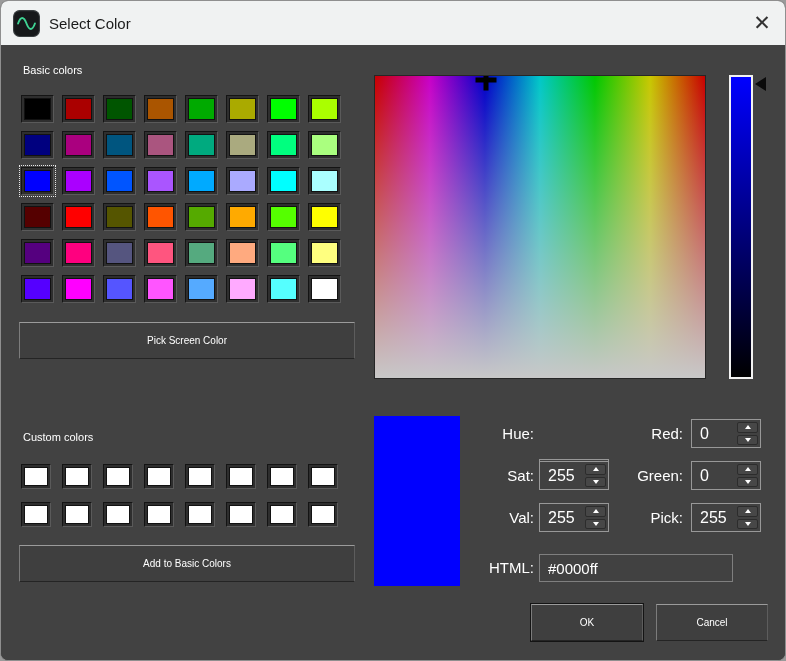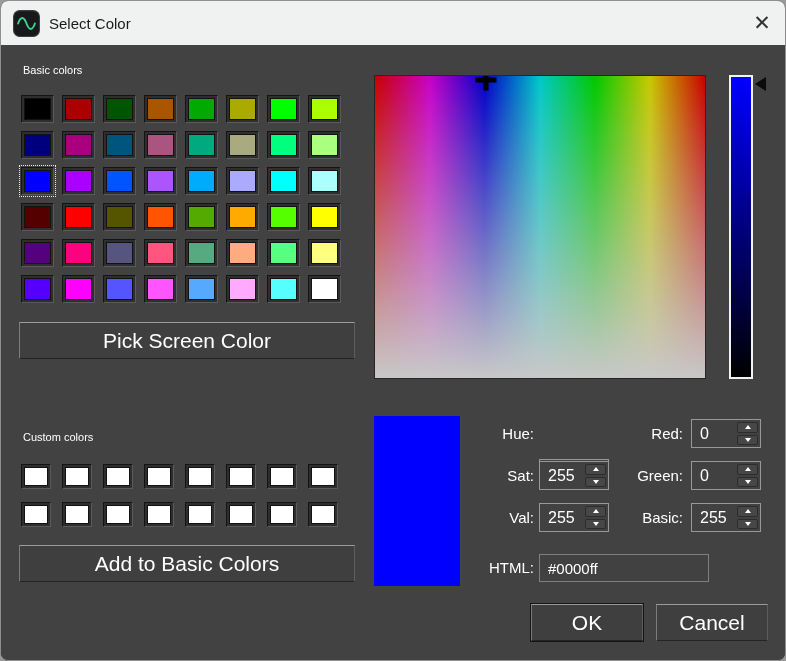--- a/index.html
+++ b/index.html
@@ -17,21 +17,21 @@
   .lbl{position:absolute;color:#ffffff;font-size:11px;}
   
   .grid{position:absolute;display:grid;}
   .basic-grid{left:20px;top:50px;grid-template-columns:repeat(8,33px);grid-auto-rows:28px;gap:8px;}
   .custom-grid{left:20px;top:419px;grid-template-columns:repeat(8,30px);grid-auto-rows:25px;column-gap:11px;row-gap:13px;}
   .well{box-sizing:border-box;border:1px solid;border-color:#141414 #5a5a5a #5a5a5a #141414;
     background:#2e2e2e;padding:2px;display:flex;}
   .well.selected{outline:1px dotted #e8e8e8;outline-offset:1px;}
   .well-inner{flex:1;border:1px solid #121212;}
   
-  .btn{position:absolute;box-sizing:border-box;background:#3f3f3f;color:#fff;font-size:21px;
+  .btn{position:absolute;box-sizing:border-box;background:#3f3f3f;color:#fff;font-size:10px;
     display:flex;align-items:center;justify-content:center;border:1px solid;
     border-color:#9b9b9b #5d5d5d #242424 #7c7c7c;cursor:default;}
   .btn.default{box-shadow:0 0 0 1px #141414;}
   
   .hs-picker{position:absolute;left:373px;top:30px;width:332px;height:304px;
     box-sizing:border-box;border:1px solid #262626;overflow:hidden;}
   .crosshair{position:absolute;width:21px;height:21px;transform:translate(-50%,-50%);}
   .crosshair .h{position:absolute;left:0;top:8px;width:21px;height:5px;background:#000;}
   .crosshair .v{position:absolute;left:8px;top:0;width:5px;height:21px;background:#000;}
   
@@ -52,21 +52,21 @@
   .spin-btn{flex:1;background:#474747;border:1px solid #2c2c2c;border-radius:2px;
     display:flex;align-items:center;justify-content:center;}
   .tri-up{width:0;height:0;border-left:3px solid transparent;border-right:3px solid transparent;
     border-bottom:4px solid #fff;}
   .tri-down{width:0;height:0;border-left:3px solid transparent;border-right:3px solid transparent;
     border-top:4px solid #fff;}
   .spin-label{position:absolute;width:103px;height:29px;line-height:29px;text-align:right;
     color:#fff;font-size:15px;}
   .rgb-label{width:92px;}
   
-  .html-input{position:absolute;left:538px;top:509px;width:170px;height:28px;box-sizing:border-box;
+  .html-input{position:absolute;left:538px;top:509px;width:194px;height:28px;box-sizing:border-box;
     background:#414141;border:1px solid #7f7f7f;color:#fff;font-size:15px;padding:0 8px;
     font-family:"Liberation Sans",sans-serif;outline:none;}
 </style>
 </head>
 <body>
 
 <div class="dialog">
 
   <div class="titlebar">
     <svg class="app-icon" viewBox="0 0 24 24">
@@ -355,21 +355,21 @@
       <div class="spin-btns">
           <div class="spin-btn">
             <div class="tri-up"></div>
           </div>
           <div class="spin-btn">
             <div class="tri-down"></div>
           </div>
         </div>
     </div>
 
-    <div class="spin-label rgb-label" style="left:590px;top:458px;">Basic:</div>
+    <div class="spin-label rgb-label" style="left:590px;top:458px;">Pick:</div>
     <div class="spin" style="left:690px;top:458px;">
       <div class="spin-value">255</div>
       <div class="spin-btns">
           <div class="spin-btn">
             <div class="tri-up"></div>
           </div>
           <div class="spin-btn">
             <div class="tri-down"></div>
           </div>
         </div>

